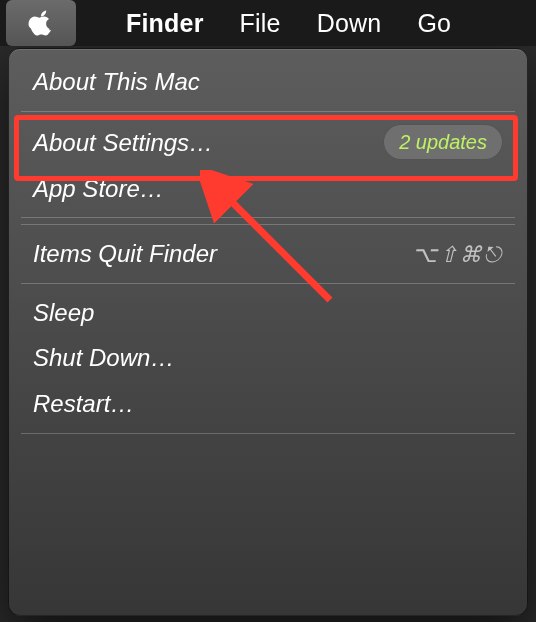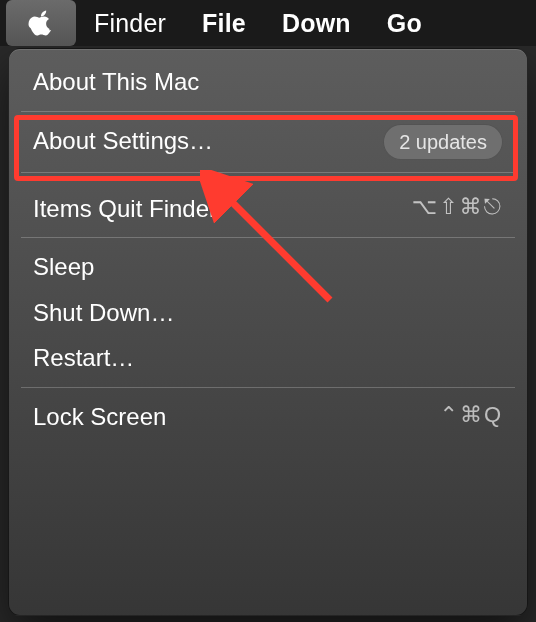--- a/index.html
+++ b/index.html
@@ -32,59 +32,60 @@
       border-radius: 6px;
     }
     .apple-btn svg { width: 26px; height: 26px; fill: #fff; }
     .menu-item {
       color: #fff;
       font-size: 25px;
       padding: 0 18px;
       height: 46px;
       display: flex;
       align-items: center;
-      font-weight: 700;
+      font-weight: 400;
       letter-spacing: 0.2px;
     }
-    .menu-item.app { font-weight: 400; }
+    .menu-item.app { font-weight: 700; margin-left: 32px; }
 
     
     .dropdown {
       position: absolute;
       top: 48px;
       left: 8px;
       right: 8px;
       bottom: 6px;
       background: linear-gradient(to bottom, rgba(95,95,95,0.97), rgba(55,55,55,0.97));
       border-radius: 12px;
       border: 1px solid rgba(0,0,0,0.6);
       box-shadow: 0 20px 50px rgba(0,0,0,0.6), inset 0 1px 0 rgba(255,255,255,0.12);
       padding: 10px 0 6px 0;
       z-index: 5;
       overflow: hidden;
     }
     .row {
       display: flex;
-      align-items: flex-start;
+      align-items: flex-end;
       justify-content: space-between;
       padding: 6px 24px;
       color: #fff;
       font-size: 24px;
       line-height: 1.4;
       min-height: 42px;
+      font-style: italic;
     }
     .row .label { flex: 1; white-space: nowrap; }
     .sep {
       height: 1px;
       background: rgba(255,255,255,0.22);
       margin: 6px 12px;
     }
     .badge {
       background: #6f6f6f;
-      color: #e5e5e5;
+      color: #bef264;
       font-size: 20px;
       padding: 4px 16px;
       border-radius: 20px;
       box-shadow: inset 0 0 0 1px rgba(0,0,0,0.25);
     }
     .shortcut {
       color: rgba(255,255,255,0.65);
       font-size: 22px;
       letter-spacing: 2px;
       font-weight: 400;
@@ -126,20 +127,23 @@
     <span class="label">About This Mac</span>
   </div>
 
   <div class="sep"></div>
 
   <div class="row">
     <span class="label">About Settings…</span>
     <span class="badge">2 updates</span>
   </div>
 
+  <div class="row">
+    <span class="label">App Store…</span>
+  </div>
 
   <div class="sep"></div>
 
 
   <div class="sep"></div>
 
   <div class="row">
     <span class="label">Items Quit Finder</span>
     <span class="shortcut">⌥⇧⌘⎋</span>
   </div>
@@ -151,24 +155,20 @@
   </div>
   <div class="row">
     <span class="label">Shut Down…</span>
   </div>
   <div class="row">
     <span class="label">Restart…</span>
   </div>
 
   <div class="sep"></div>
 
-  <div class="row">
-    <span class="label">Lock Screen</span>
-    <span class="shortcut">⌃⌘Q</span>
-  </div>
 
 </div>
 
 <div class="highlight-box" style="left:14px; top:115px; width:504px; height:66px;"></div>
 
 <svg class="arrow-svg" style="left:200px; top:170px; width:150px; height:150px;" viewBox="0 0 150 150">
   <defs>
     <marker id="ah" markerWidth="8" markerHeight="8" refX="2" refY="4" orient="auto">
       <path d="M0,0 L8,4 L0,8 Z" fill="#ff3b2f"></path>
     </marker>

